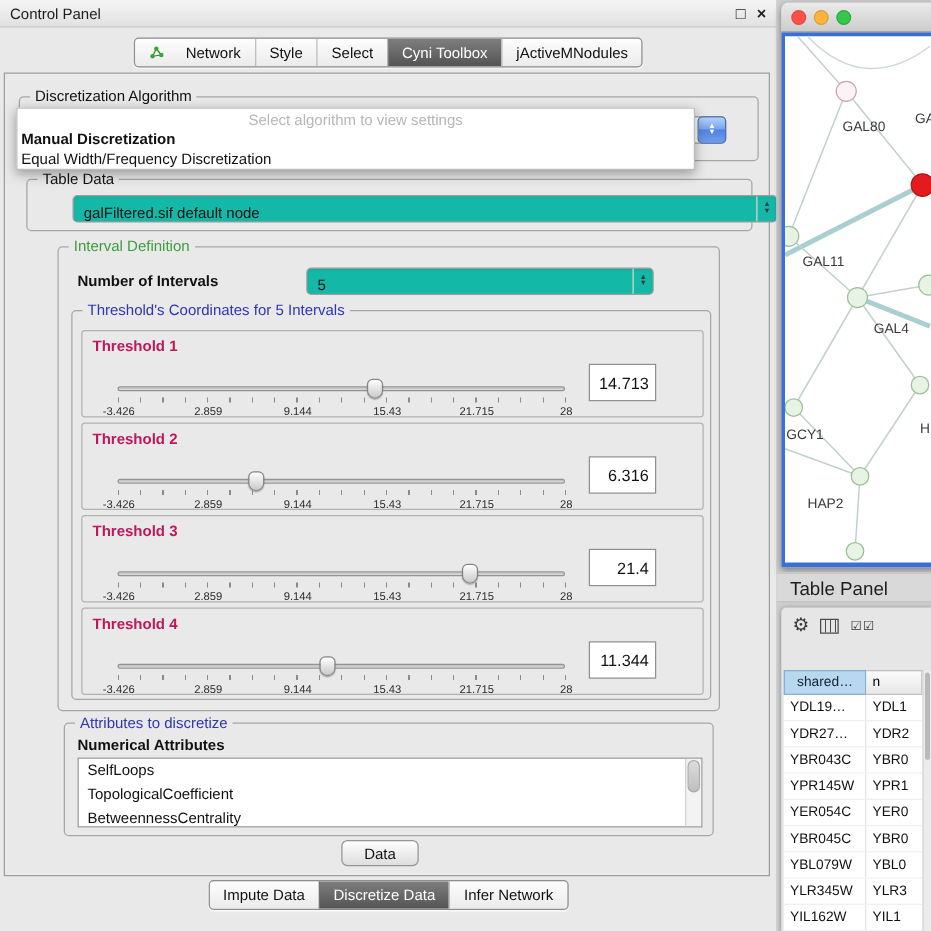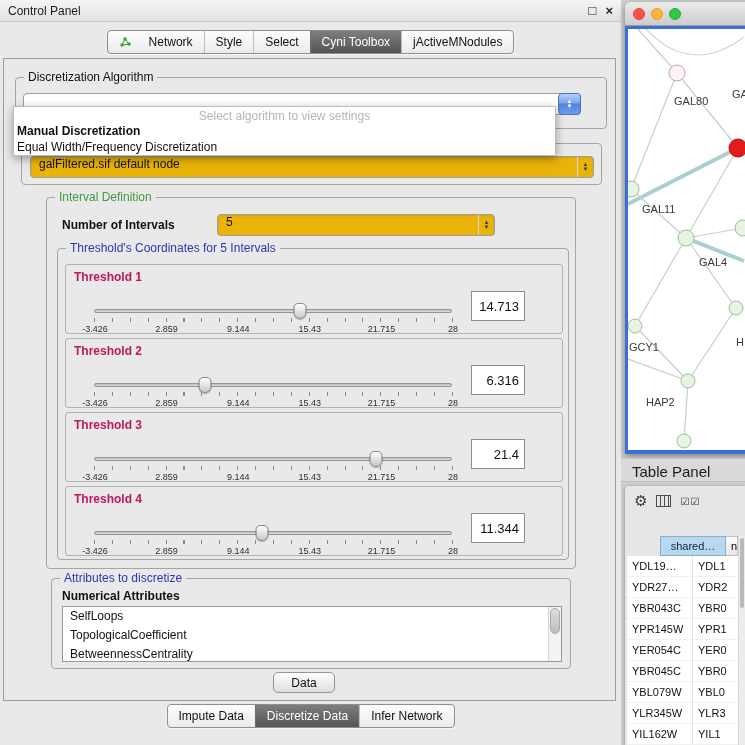--- a/index.html
+++ b/index.html
@@ -34,38 +34,38 @@
     border:1px solid #9e9e9e; background:#e9e9e9; }
 
   
   .group { position:absolute; border:1px solid #a6a6a6; border-radius:4px; }
   .group-title { position:absolute; top:-8px; left:8px; background:#e9e9e9;
     padding:0 4px; font-size:12px; color:#111; white-space:nowrap; }
   .group-title.green { color:#3f9b3f; }
   .group-title.blue  { color:#2f35b4; }
 
   
-  .combo { position:absolute; background:#eab308; border:1px solid #9d9d9d; border-radius:4px;
-    display:flex; align-items:flex-start; font-size:12px; color:#111; padding-left:8px;
-    box-shadow:inset 0 1px 2px rgba(0,0,0,.08); }
+  .combo { position:absolute; background:#14b8a6; border:1px solid #9d9d9d; border-radius:4px;
+    display:flex; align-items:flex-end; font-size:12px; color:#111; padding-left:8px;
+    box-shadow:inset 0 1px 2px rgba(0,0,0,.08);margin-left:28px; }
   .combo .stepper { margin-left:auto; width:16px; display:flex; flex-direction:column;
     align-items:center; justify-content:center; color:#3c3c3c; font-size:6px; line-height:5px;
     border-left:1px solid #d6d6d6; align-self:stretch; }
 
   
   .algo-combo { position:absolute; left:19px; top:34px; width:558px; height:22px;
     background:#fff; border:1px solid #9d9d9d; border-radius:4px; z-index:5; }
   .aqua-btn { position:absolute; left:554px; top:34px; width:23px; height:22px; z-index:6;
     background:linear-gradient(#b6d2fa 0%, #7aa4ec 45%, #5184df 50%, #6f9cee 100%);
     border:1px solid #4a72b8; border-radius:4px; color:#fff; font-size:6px; line-height:5px;
     display:flex; flex-direction:column; align-items:center; justify-content:center; }
 
   
   .popup { position:absolute; left:9px; top:27px; width:543px; height:50px; z-index:20;
-    background:#fff; border:1px solid #bdbdbd; box-shadow:0 3px 9px rgba(0,0,0,.35);margin-top:20px; }
+    background:#fff; border:1px solid #bdbdbd; box-shadow:0 3px 9px rgba(0,0,0,.35); }
   .popup-placeholder { text-align:center; color:#b6b6b6; font-size:12px; padding-top:2px; height:16px; }
   .popup-opt { font-size:12px; color:#111; padding:1px 3px; }
   .popup-opt.bold { font-weight:bold; }
 
   
   .thr-box { position:absolute; left:7px; width:498px; height:70px;
     border:1px solid #b2b2b2; border-radius:3px; }
   .thr-label { position:absolute; left:8px; top:5px; font-size:12px; font-weight:bold; color:#be185d; }
   .slider { position:absolute; left:28px; top:44px; width:358px; height:4px;
     background:linear-gradient(#bdbdbd,#dedede); border:1px solid #949494; border-radius:2px; }
@@ -116,21 +116,21 @@
     background:#e6e6e6; border-radius:4px 0 0 0; overflow:hidden; box-shadow:0 1px 4px rgba(0,0,0,.35); }
   .tp-toolbar { position:absolute; left:9px; top:6px; display:flex; align-items:center; gap:9px; }
   .gear { font-size:15px; color:#3a3a3a; line-height:18px; }
   .cols-icon { width:15px; height:12px; border:1px solid #4c4c4c; background:
     repeating-linear-gradient(to right, transparent 0, transparent 3px, #4c4c4c 3px, #4c4c4c 4px); }
   .cbx { font-size:10px; color:#333; letter-spacing:1px; }
 
   .tp-table { position:absolute; left:2px; top:50px; width:111px; }
   .tp-hrow { display:flex; height:20px; }
   .th { font-size:11px; display:flex; align-items:center; overflow:hidden; white-space:nowrap; }
-  .th1 { width:66px; background:#b7d8ef; border:1px solid #86aed0; justify-content:center; color:#123;margin-left:33px; }
+  .th1 { width:66px; background:#b7d8ef; border:1px solid #86aed0; justify-content:center; color:#123; }
   .th2 { flex:1; background:linear-gradient(#fbfbfb,#e7e7e7); border:1px solid #c2c2c2; border-left:none; padding-left:5px; }
   .tp-row { display:flex; height:21px; background:#fff; border-bottom:1px solid #f0f0f0; }
   .td { font-size:11px; color:#111; overflow:hidden; white-space:nowrap; display:flex; align-items:center; }
   .td1 { width:66px; padding-left:5px; border-right:1px solid #e4e4e4; }
   .td2 { flex:1; padding-left:5px; }
   .tp-scroll { position:absolute; right:0; top:50px; bottom:0; width:7px; background:#ececec; border-left:1px solid #d8d8d8; }
   .tp-scroll .sthumb { position:absolute; top:2px; left:1px; width:4px; height:70px; background:#b9b9b9; border-radius:2px; }
 </style>
 </head>
 <body>

